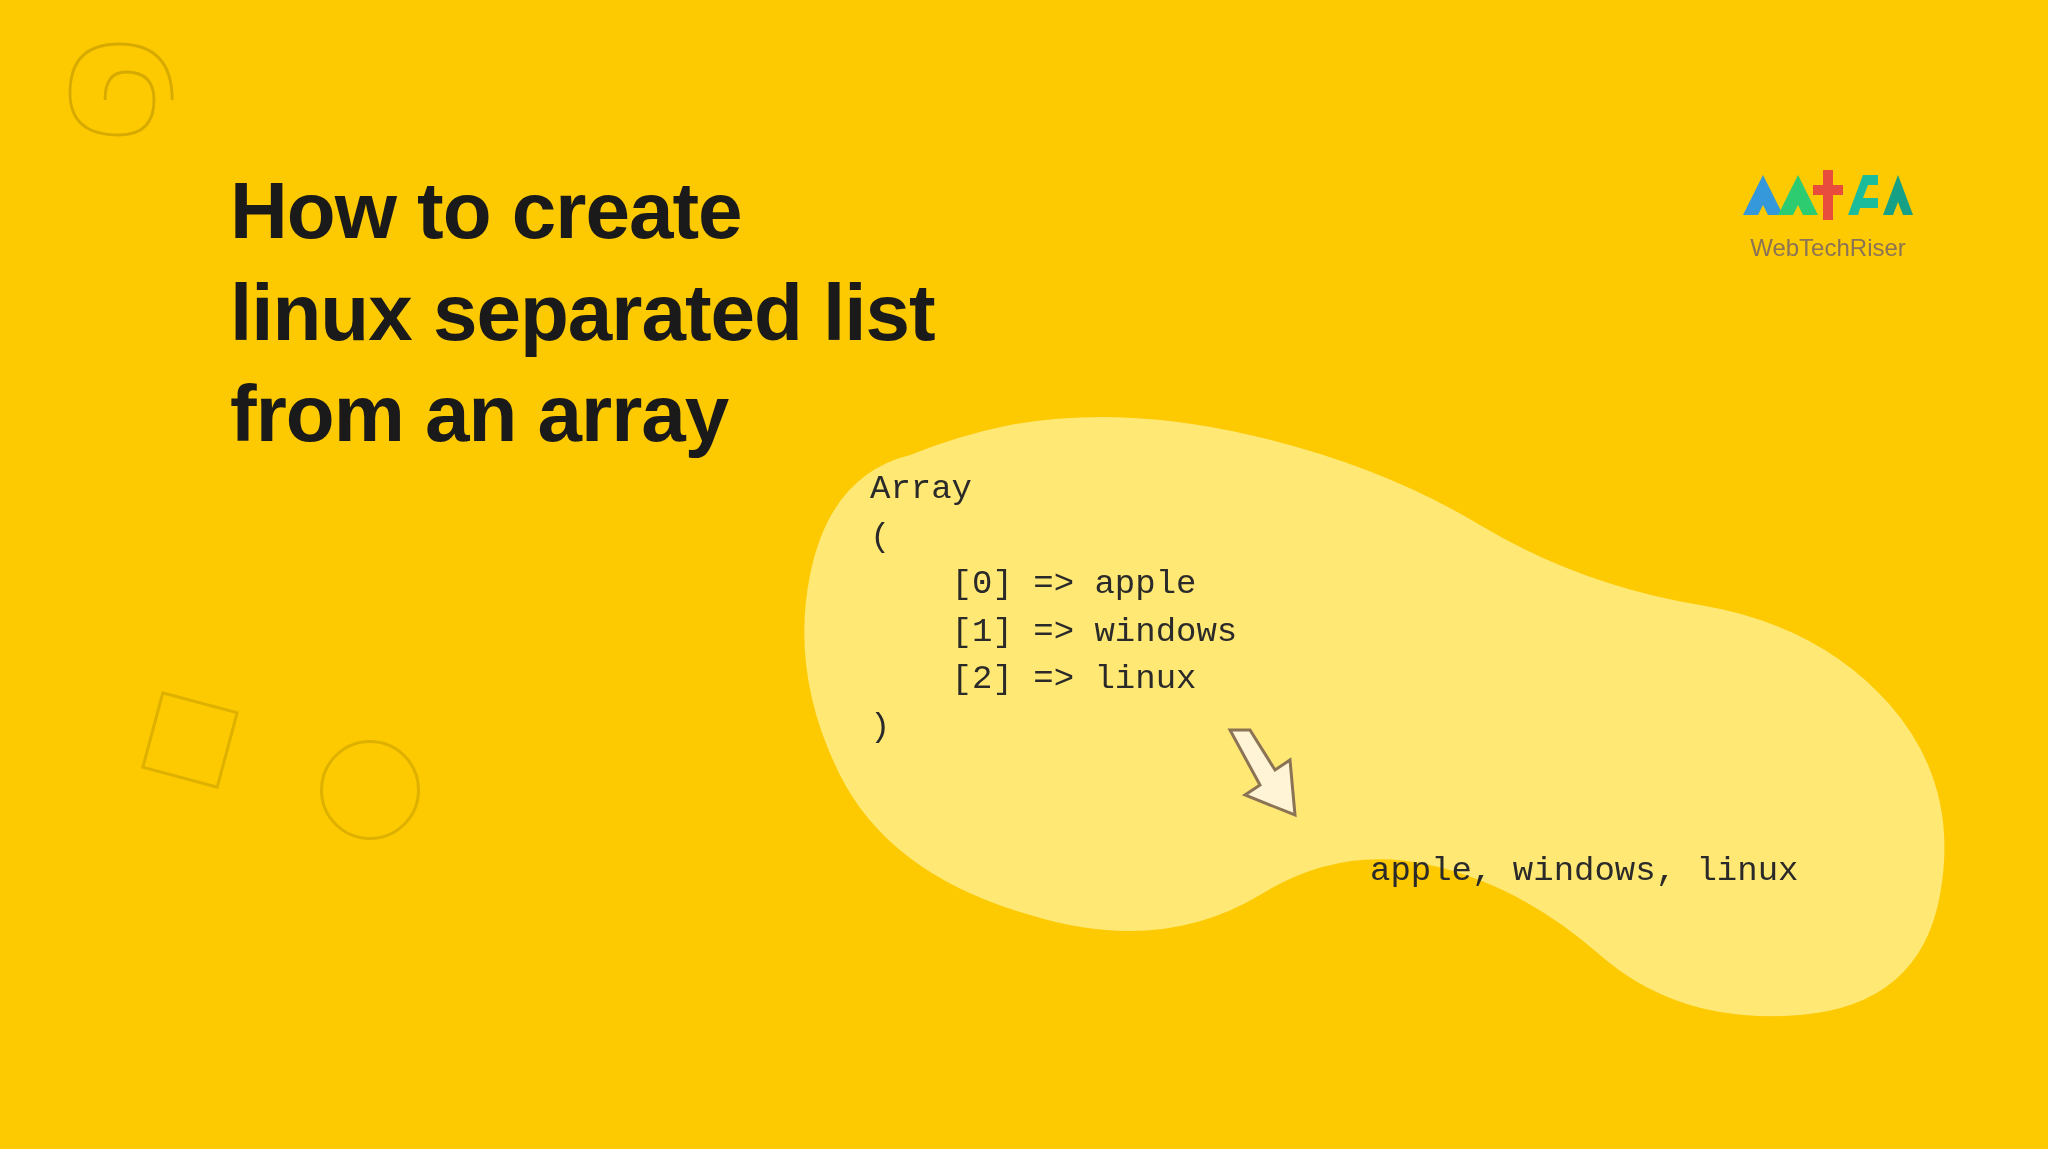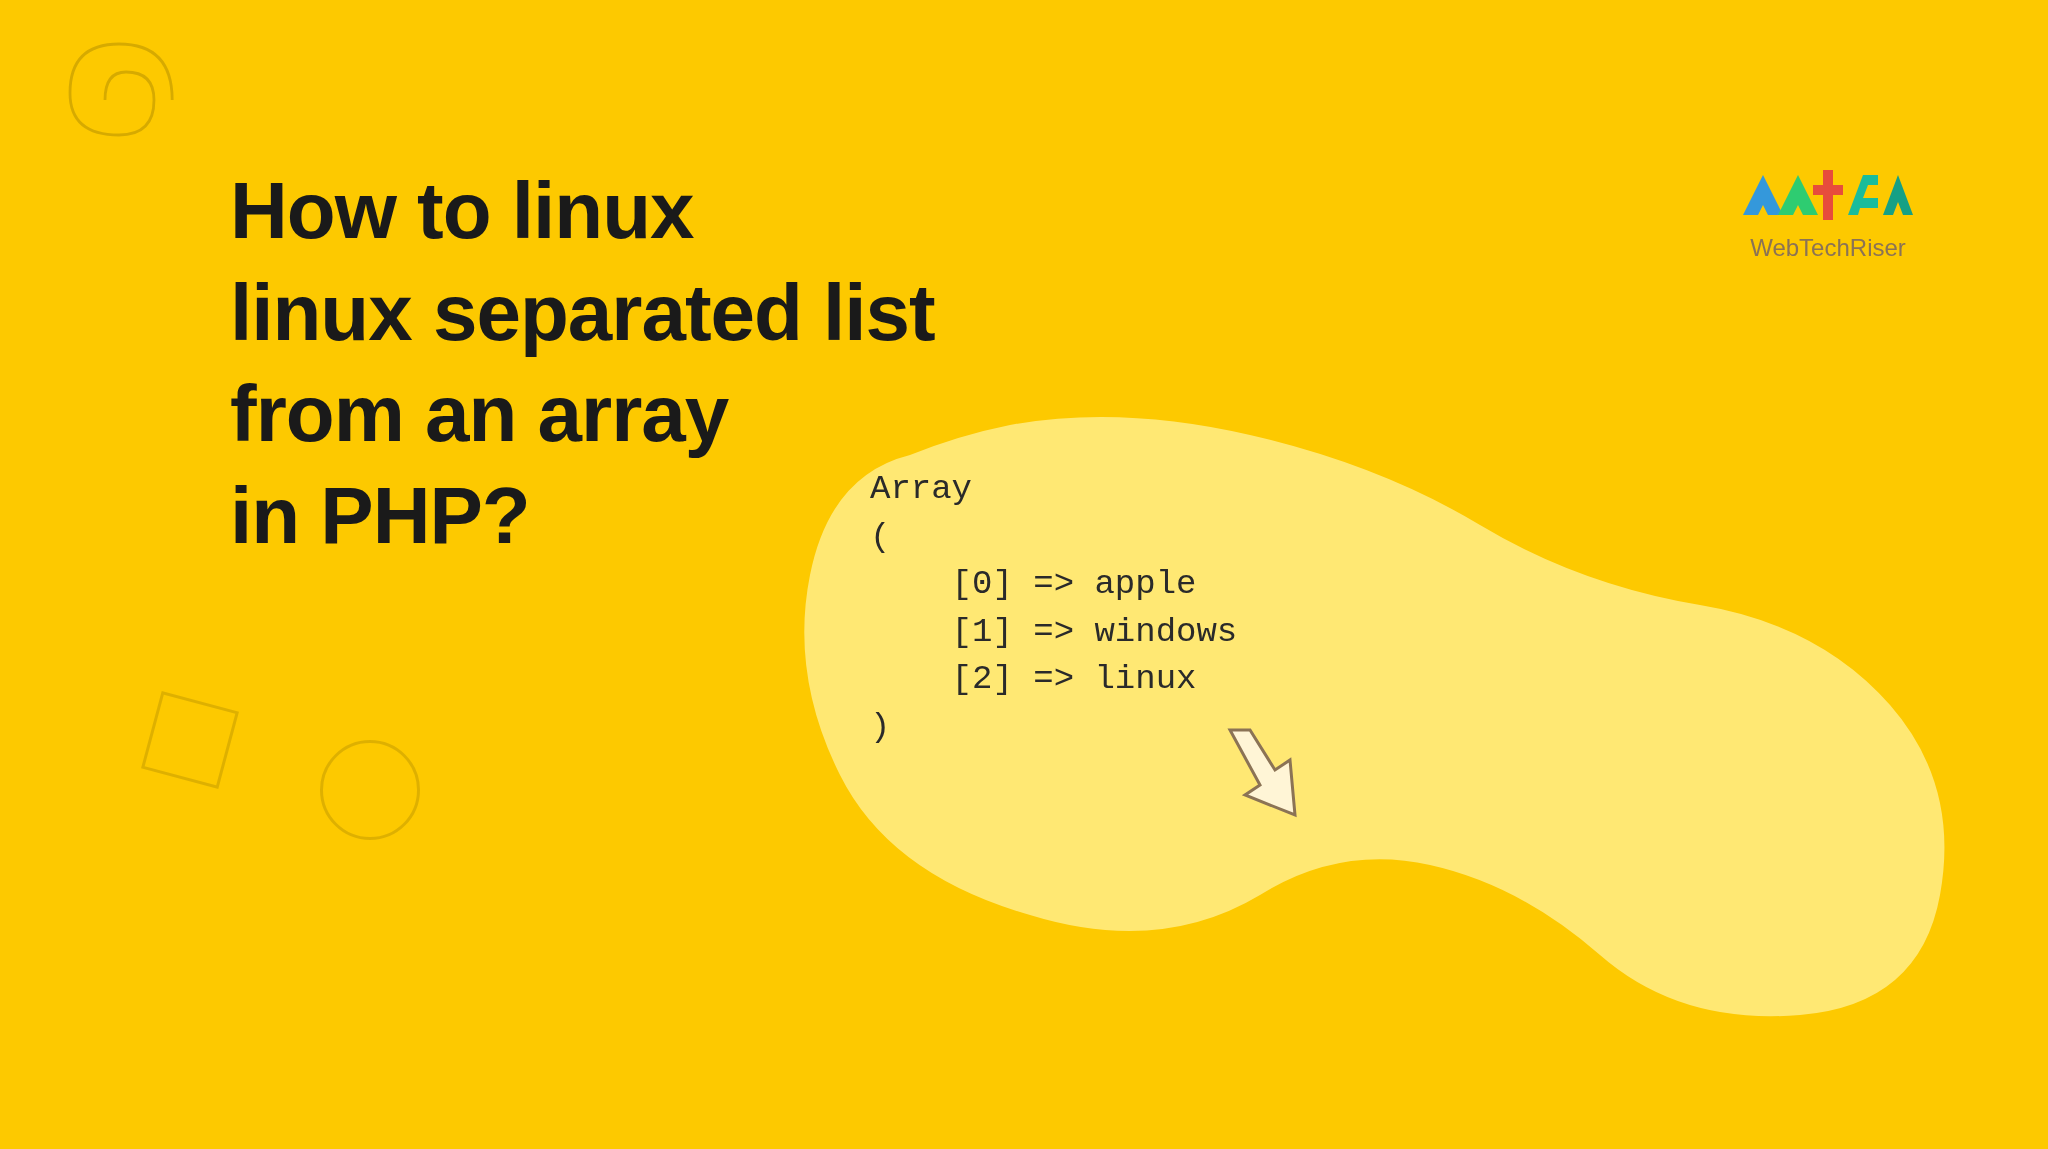--- a/index.html
+++ b/index.html
@@ -130,24 +130,23 @@
 <div class="spiral-shape">
   <svg viewBox="0 0 100 100">
     <path d="M 50 50 Q 50 30 65 30 Q 85 30 85 50 Q 85 75 60 75 Q 25 75 25 45 Q 25 10 60 10 Q 98 10 98 50" fill="none" stroke="#000" stroke-width="2"></path>
   </svg>
 </div>
 
 <div class="square-shape"></div>
 <div class="circle-shape"></div>
 
 <h1 class="title">
-  <span>How to linux</span><br>
+  <span>How to create</span><br>
   <span>linux separated list</span><br>
   <span>from an array</span><br>
-  <span>in PHP?</span>
 </h1>
 
 <div class="logo-container">
   <svg class="logo-svg" viewBox="0 0 180 70">
     <path d="M 5 55 L 25 15 L 45 55 L 30 55 L 25 45 L 20 55 Z" fill="#3498db"></path>
     <path d="M 40 55 L 60 15 L 80 55 L 65 55 L 60 45 L 55 55 Z" fill="#2ecc71"></path>
     <path d="M 85 10 L 95 10 L 95 25 L 105 25 L 105 35 L 95 35 L 95 60 L 85 60 L 85 35 L 75 35 L 75 25 L 85 25 Z" fill="#e74c3c"></path>
     <path d="M 110 55 L 125 15 L 140 15 L 140 25 L 130 25 L 125 38 L 140 38 L 140 48 L 122 48 L 120 55 Z" fill="#1abc9c"></path>
     <path d="M 145 55 L 160 15 L 175 55 L 165 55 L 160 42 L 155 55 Z" fill="#16a085"></path>
   </svg>
@@ -177,13 +176,14 @@
 <span>(</span>
 <span>    [0] =&gt; apple</span>
 <span>    [1] =&gt; windows</span>
 <span>    [2] =&gt; linux</span>
 <span>)</span></div>
 
   <svg class="arrow-svg" viewBox="0 0 120 120">
     <path d="M 25 15 L 45 15 L 70 55 L 85 45 L 90 100 L 40 80 L 55 70 L 25 15 Z" fill="#fff5d6" stroke="#8b7355" stroke-width="3"></path>
   </svg>
 
+  <div class="result-text">apple, windows, linux</div>
 </div>
 
 </body></html>

